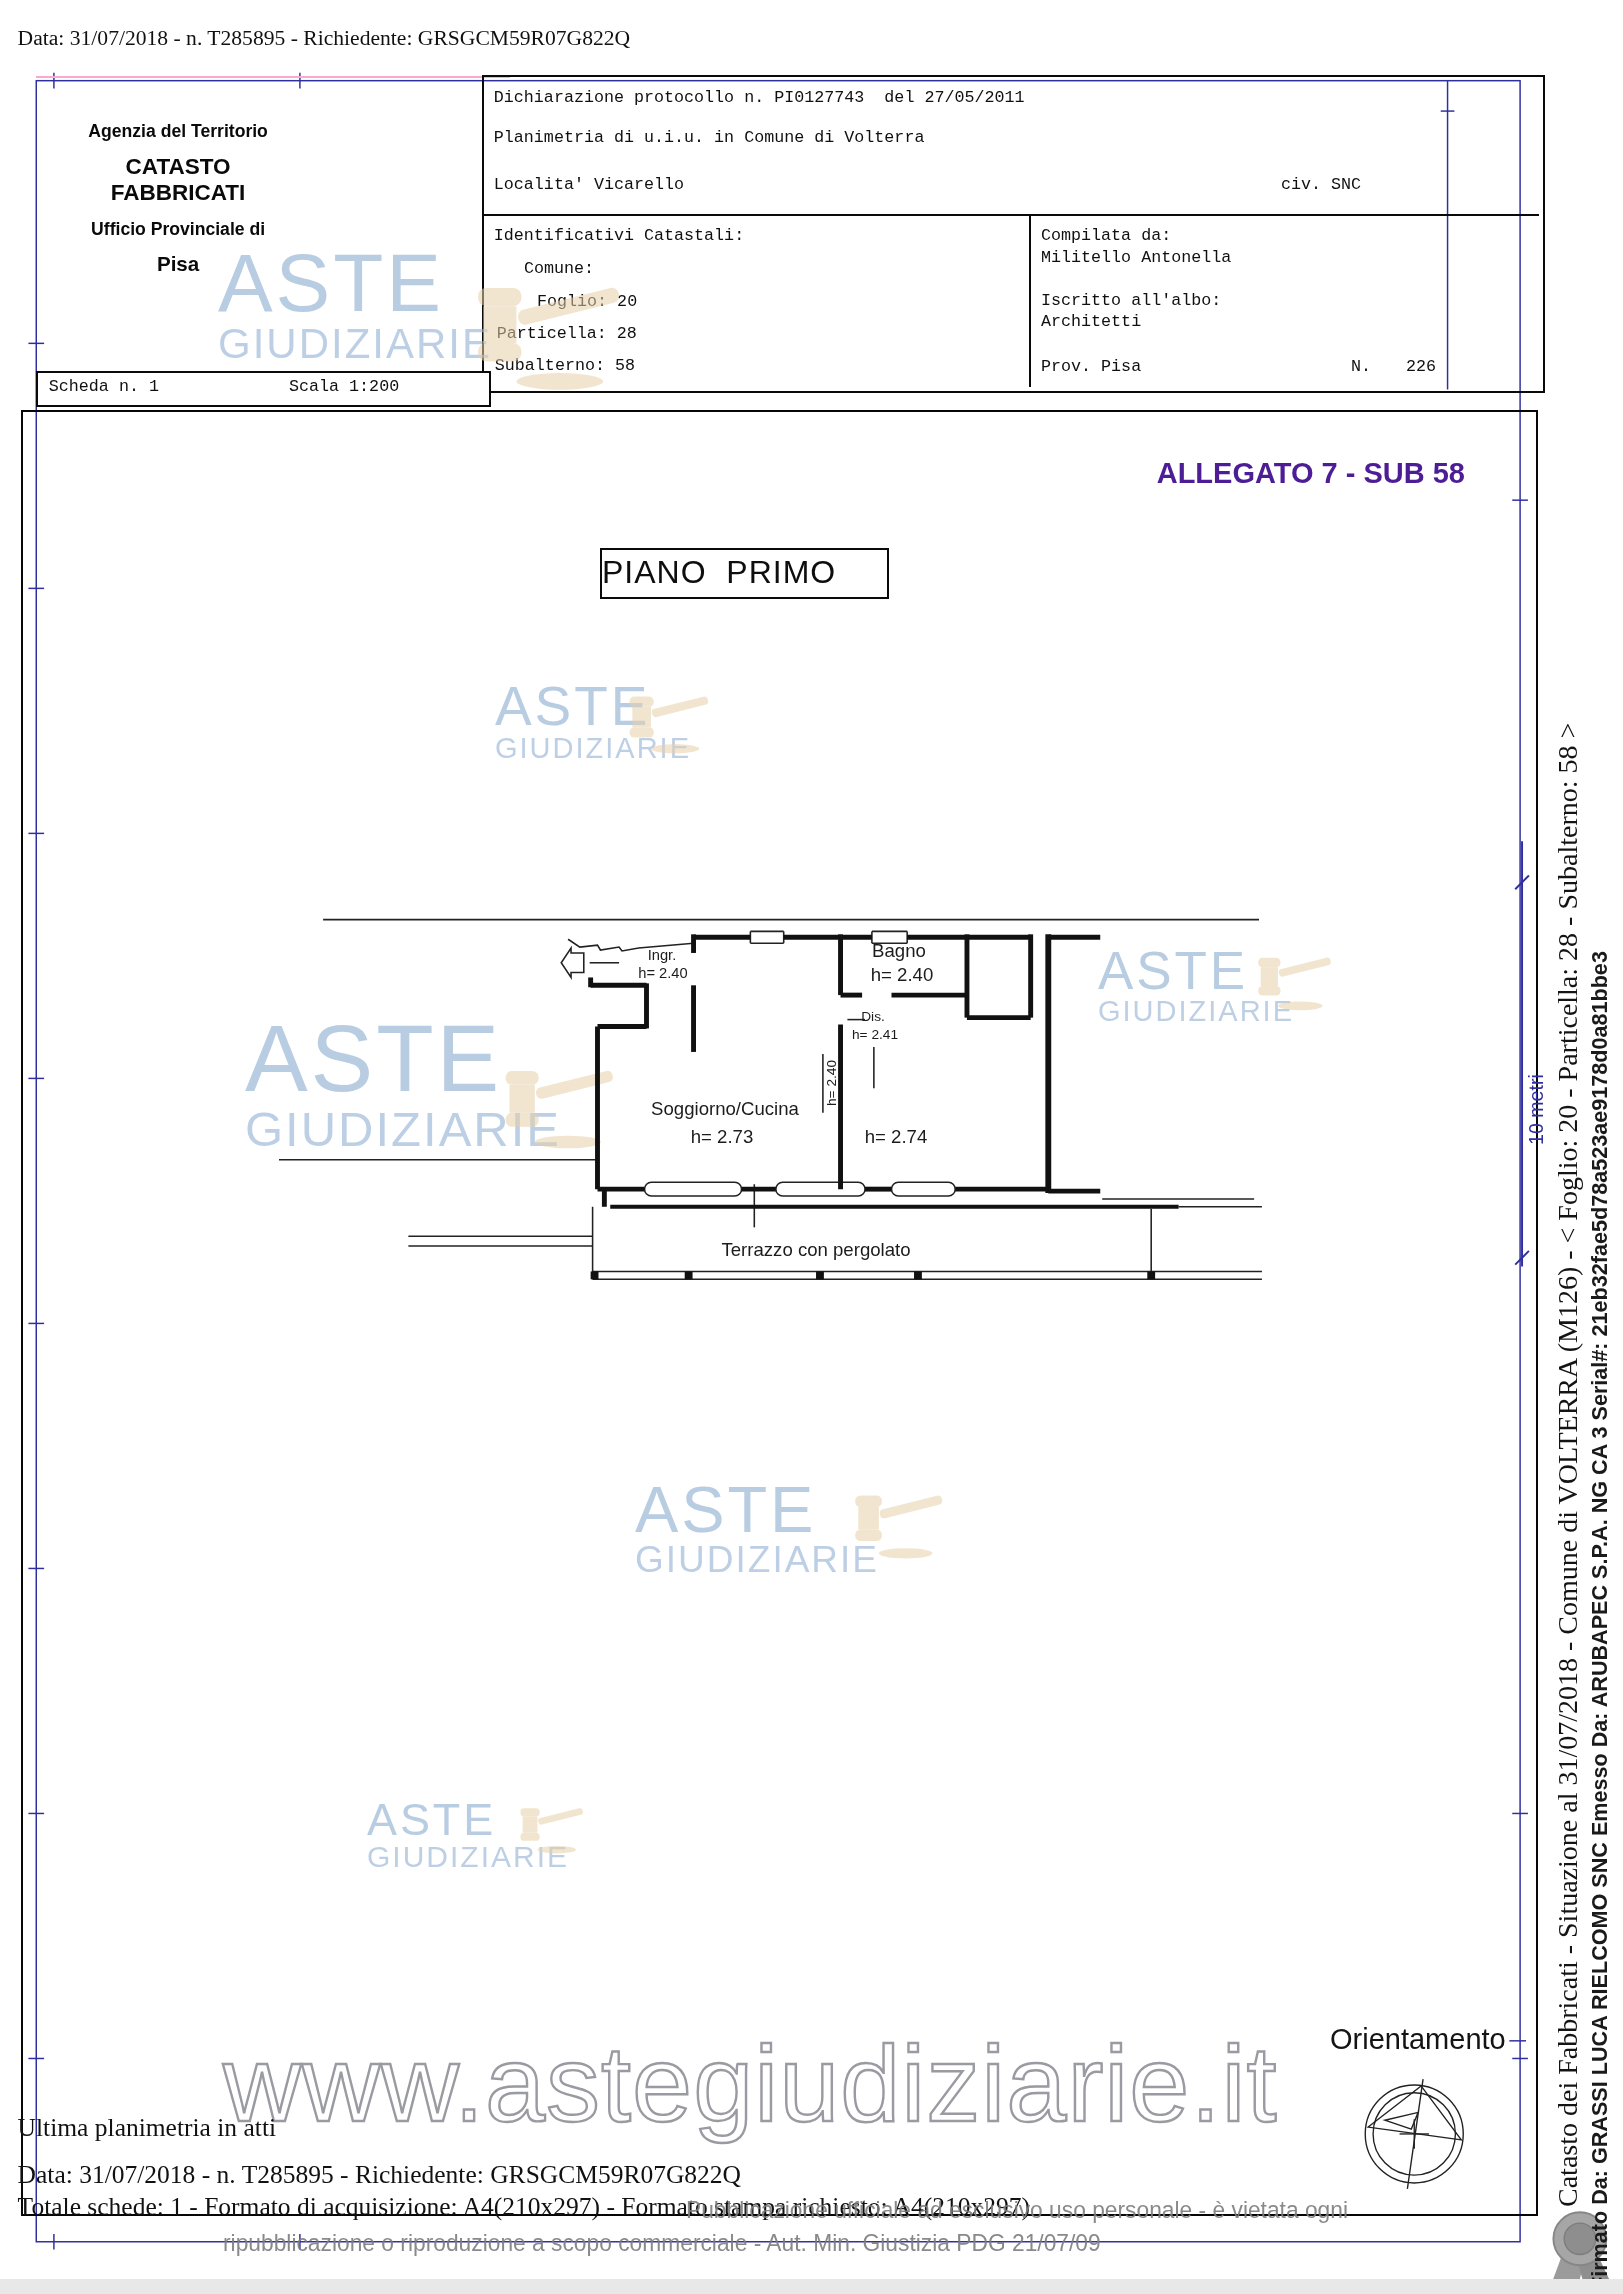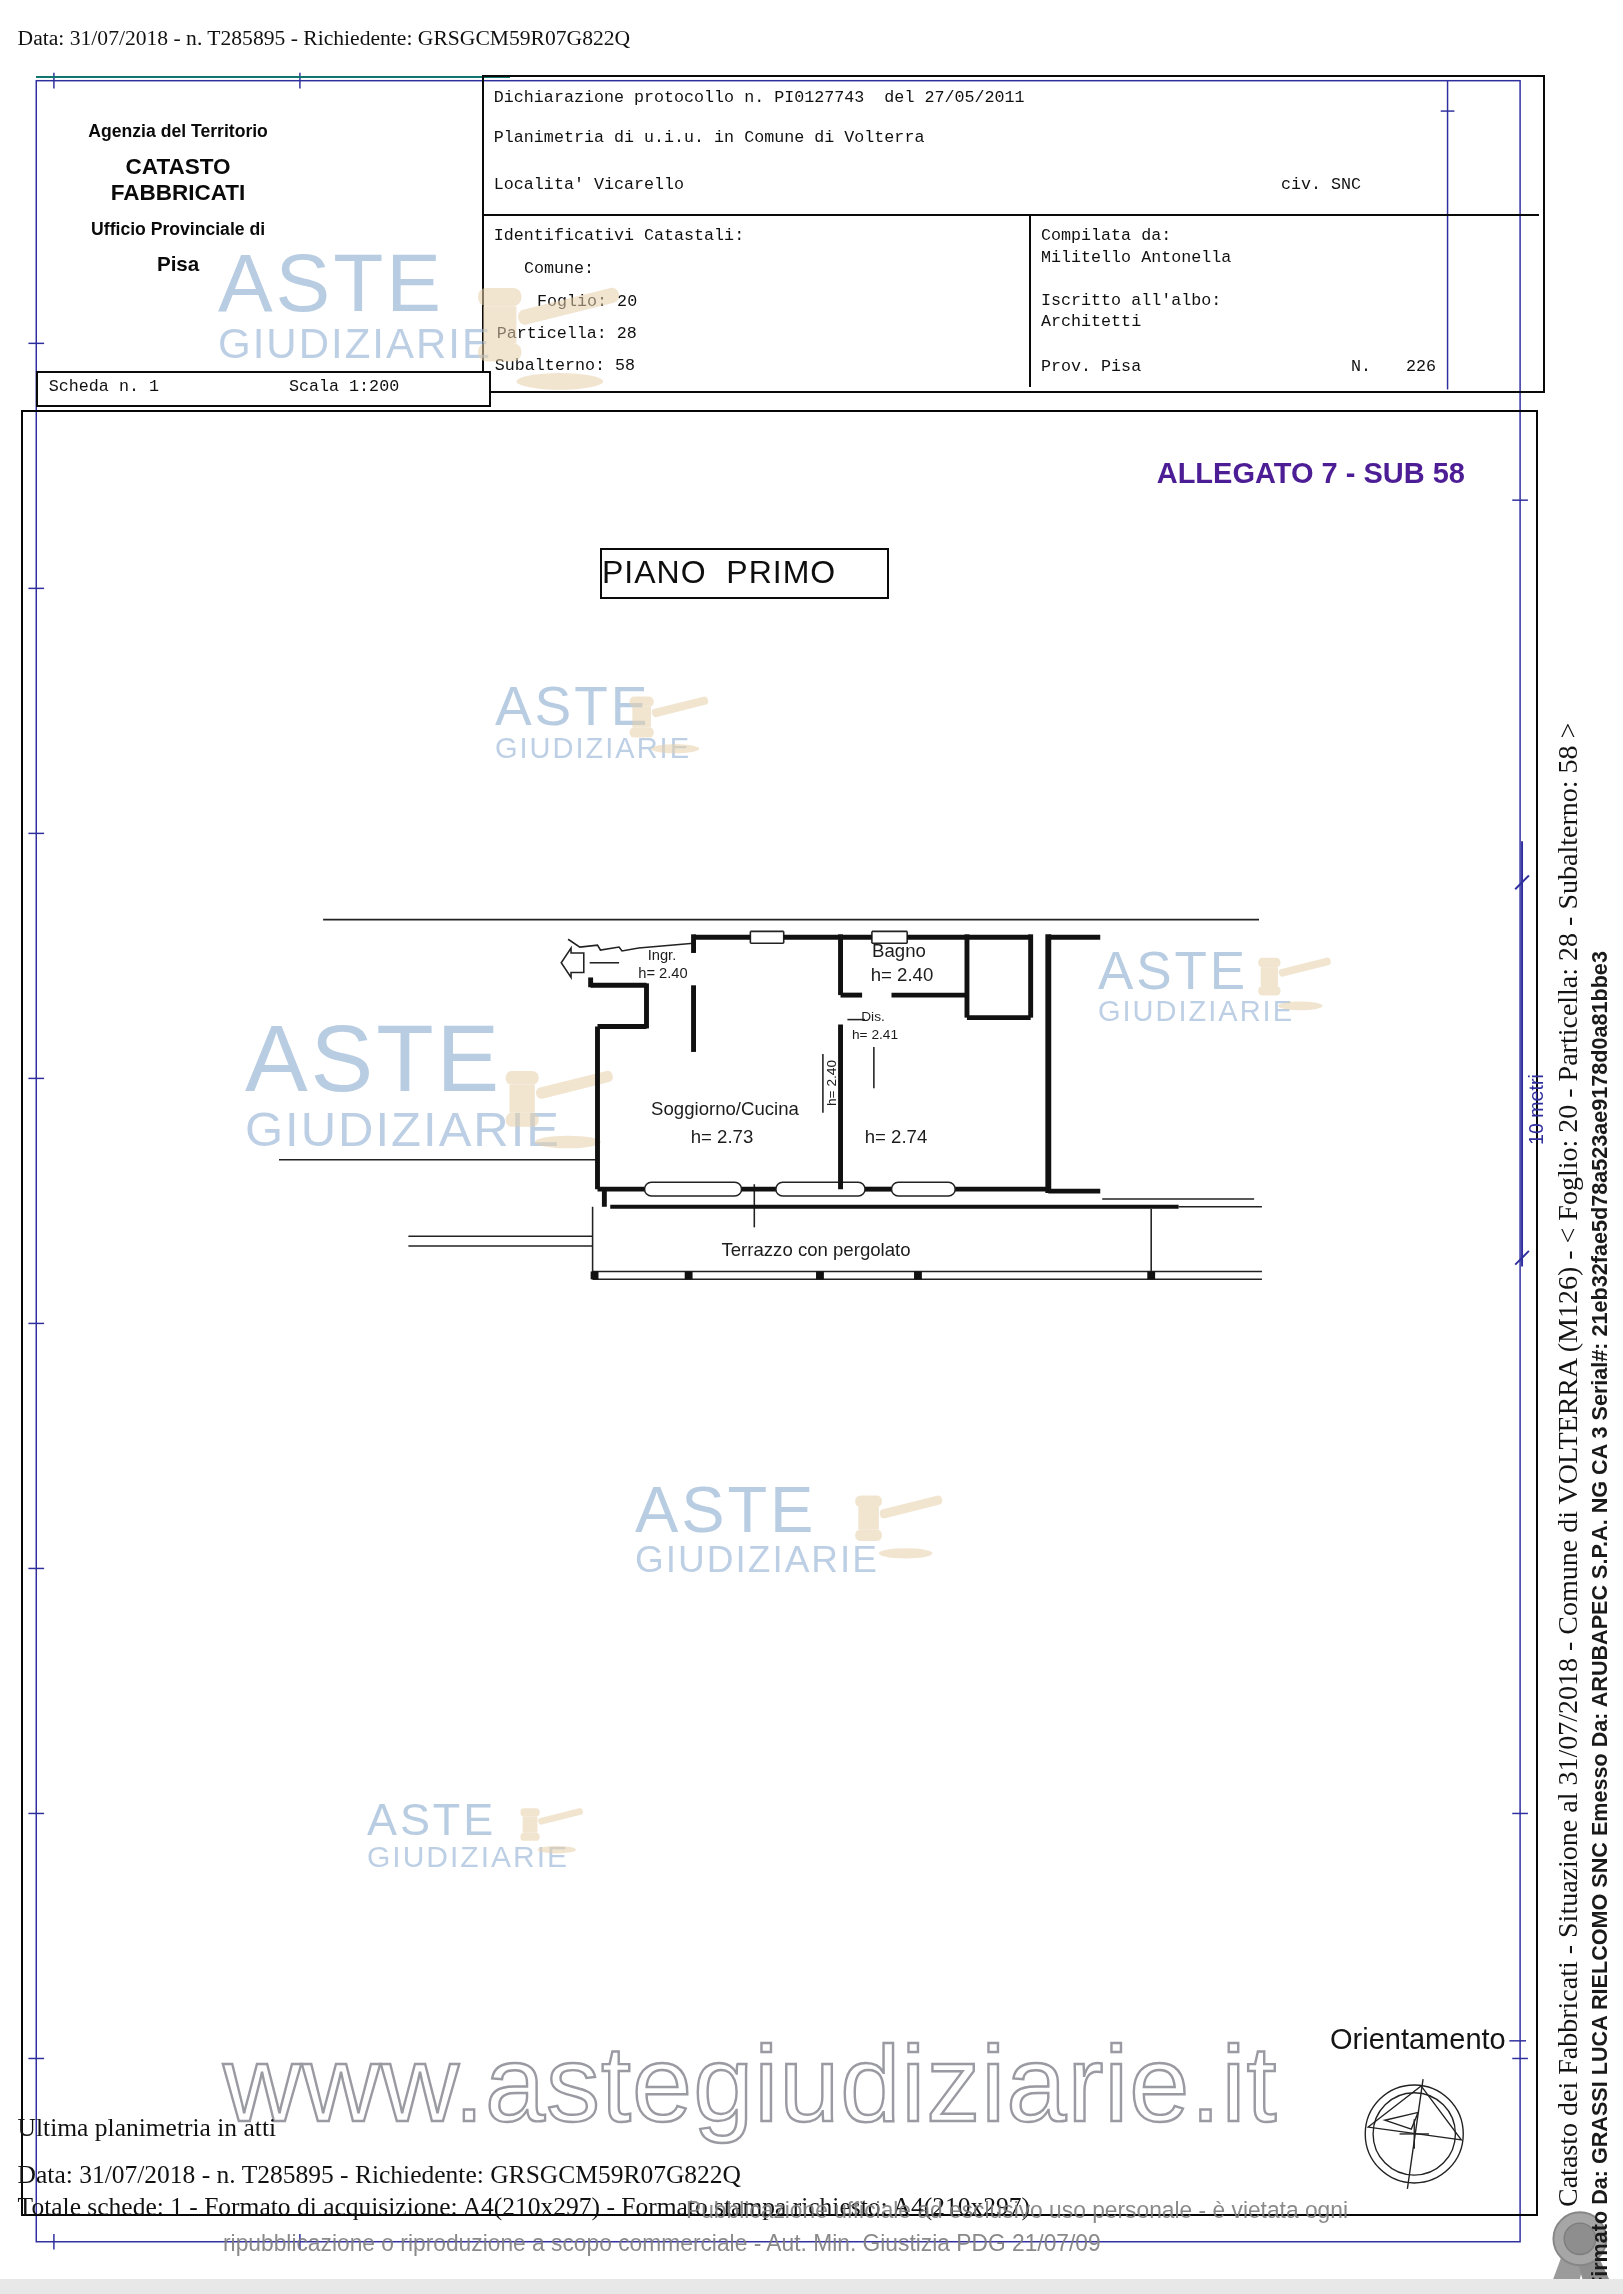--- a/index.html
+++ b/index.html
@@ -73,21 +73,21 @@
     <g>
       <polygon points="1594,2300 1580,2338 1601,2331 1608,2341 1617,2305" fill="#9b9b9b"></polygon>
       <polygon points="1630,2300 1647,2336 1627,2330 1619,2341 1609,2305" fill="#8f8f8f"></polygon>
       <circle cx="1612" cy="2284" r="27" fill="#a6a6a6" stroke="#878787" stroke-width="2"></circle>
       <circle cx="1612" cy="2284" r="16" fill="#8e8e8e" stroke="#7d7d7d" stroke-width="1.5"></circle>
     </g>
   </svg>
 
   <div class="abs serif" style="left:17.6px;top:25.5px;font-size:21.6px;">Data: 31/07/2018 - n. T285895 - Richiedente: GRSGCM59R07G822Q</div>
 
-  <div class="abs" style="left:36px;top:76px;width:446px;height:294px;border-top:2px solid #0f766e;padding-left:28px;">
+  <div class="abs" style="left:36px;top:76px;width:446px;height:294px;border-top:2px solid #f9a8d4;padding-left:28px;">
     <div class="abs" style="left:19.6px;top:43px;width:245px;">
       <div class="title-line" style="font-size:17.6px;">Agenzia del Territorio</div>
       <div class="title-line" style="font-size:22.5px;margin-top:11.8px;">CATASTO FABBRICATI</div>
       <div class="title-line" style="font-size:17.6px;margin-top:13.7px;">Ufficio Provinciale di</div>
       <div class="title-line" style="font-size:20.6px;margin-top:11.8px;">Pisa</div>
     </div>
   </div>
 
   <div class="box" style="left:482px;top:75px;width:1059px;height:314px;">
     <div class="abs mono" style="left:9.8px;top:11px;">Dichiarazione protocollo n. PI0127743  del 27/05/2011</div>

